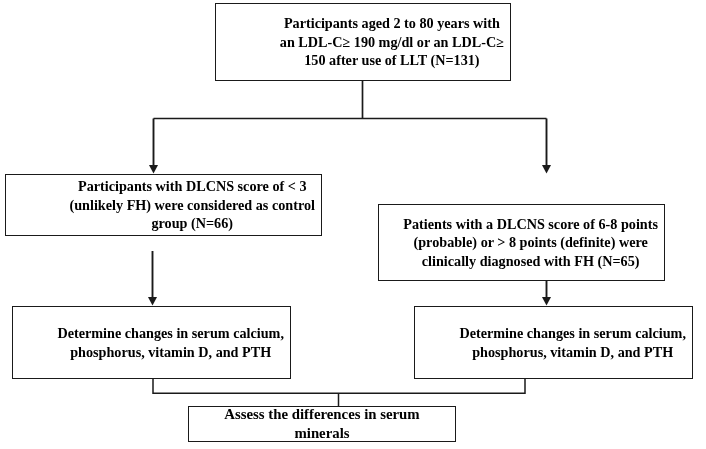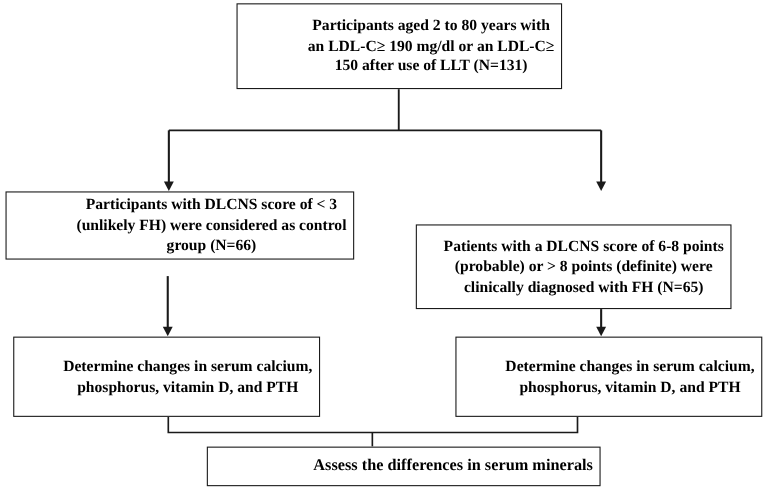--- a/index.html
+++ b/index.html
@@ -34,21 +34,21 @@
   }
   .node .txt {
     display: block;
     white-space: pre-line;
   }
   #node-top      { left: 215px; top: 3px;   width: 296px; height: 78px; }
   #node-control  { left: 5px;   top: 174px; width: 317px; height: 62px; }
   #node-fh       { left: 378px; top: 174px; width: 287px; height: 77px; margin-top: 30px; }
   #node-meas-l   { left: 12px;  top: 306px; width: 279px; height: 73px; }
   #node-meas-r   { left: 414px; top: 306px; width: 279px; height: 73px; }
-  #node-assess   { left: 188px; top: 406px; width: 358px; height: 36px; font-size: 14.8px; }
+  #node-assess   { left: 188px; top: 406px; width: 268px; height: 36px; font-size: 14.8px; }
 
   .edges {
     position: absolute;
     left: 0;
     top: 0;
     width: 706px;
     height: 449px;
     z-index: 1;
     pointer-events: none;
   }

